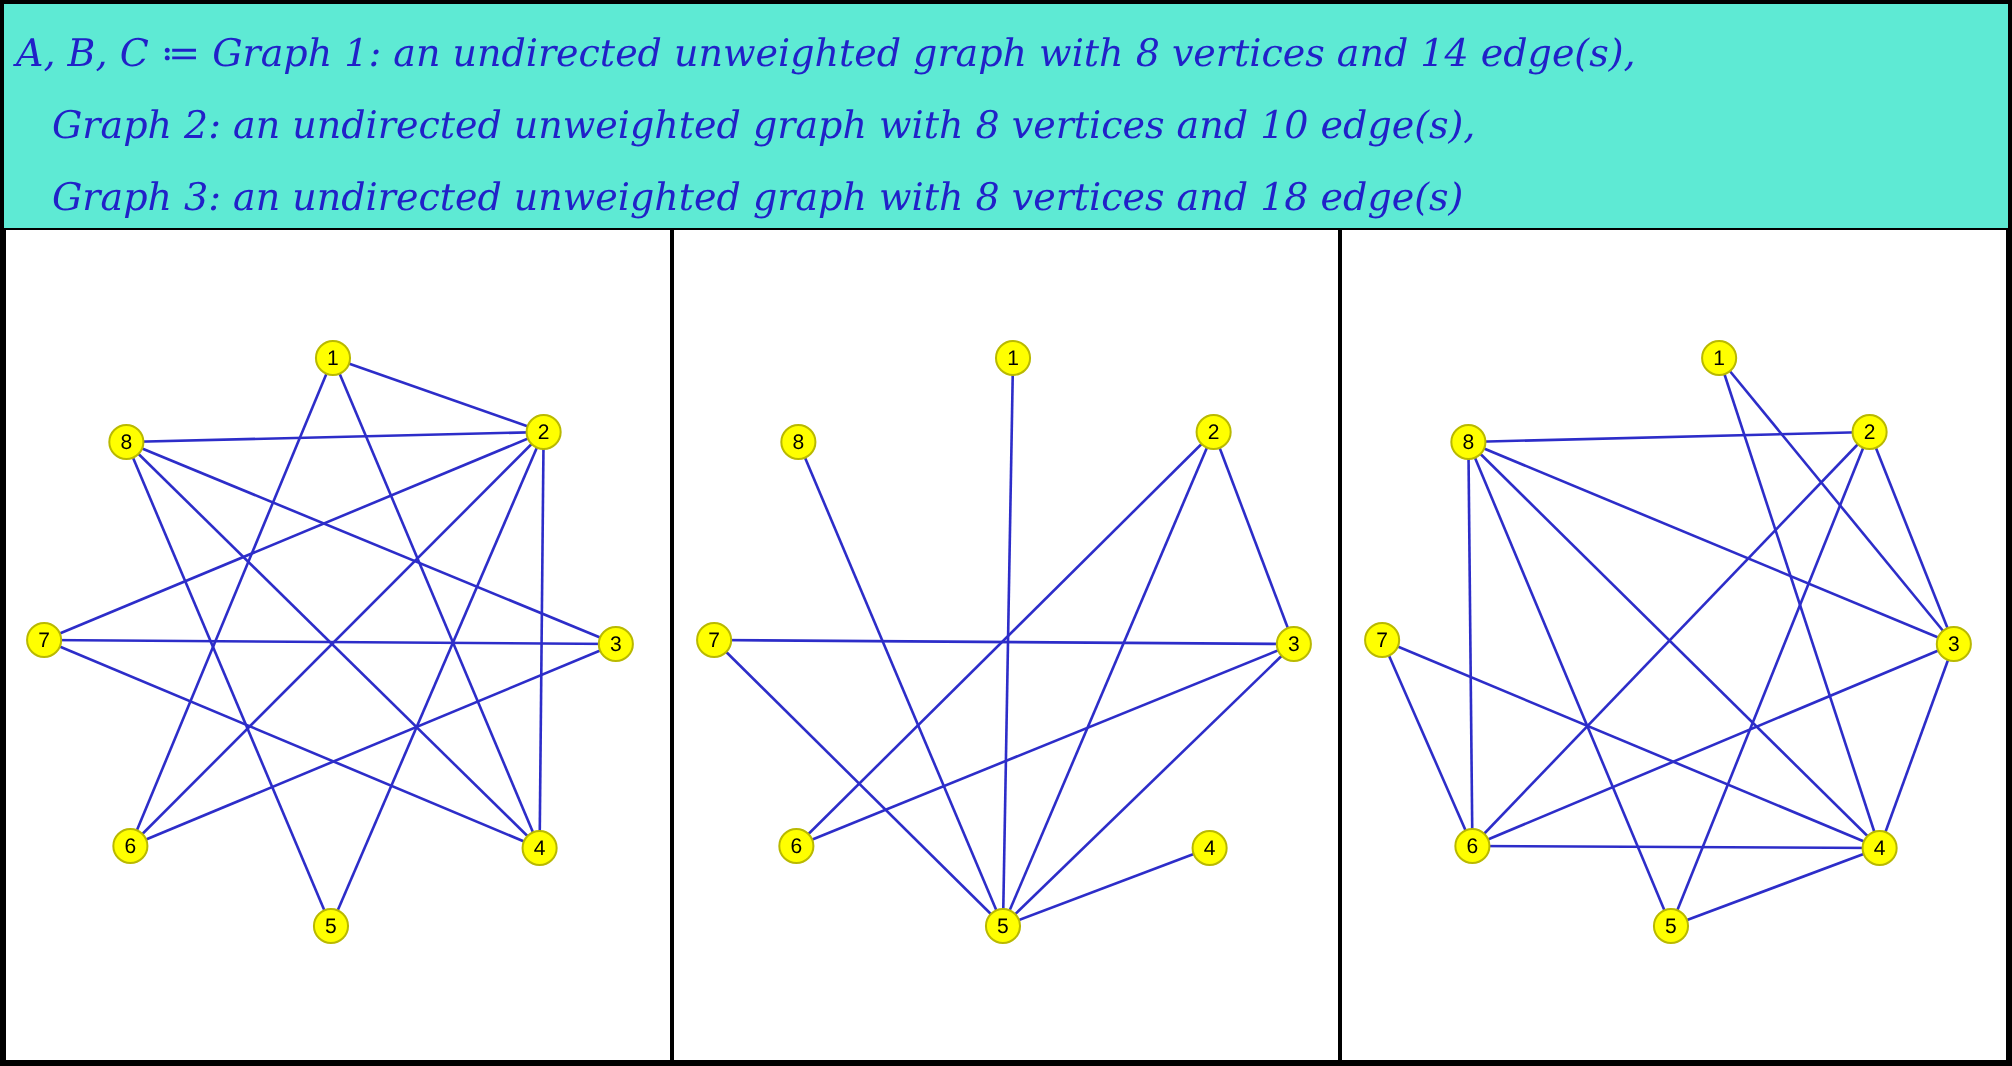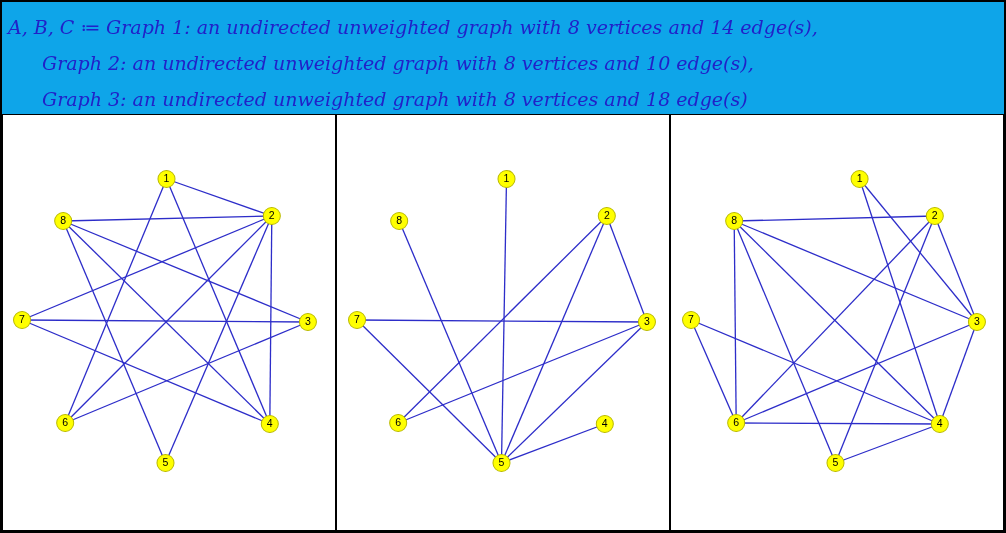--- a/index.html
+++ b/index.html
@@ -1,26 +1,26 @@
 <!DOCTYPE html>
 <html><head>
 <meta charset="utf-8">
 <style>
   html,body{margin:0;padding:0;background:#ffffff;}
   #frame{
     width:1006px;height:533px;box-sizing:border-box;
-    border:2px solid #000;background:#0ea5e9;position:relative;
+    border:2px solid #000;background:#5eead4;position:relative;
     font-family:"DejaVu Serif", serif;
   }
   #header{
     height:112px;box-sizing:border-box;padding-top:7px;
     font-style:italic;font-size:19px;line-height:36px;
     color:#2121c8;white-space:nowrap;overflow:hidden;
   }
-  .hline{padding-left:40px;}
+  .hline{padding-left:24px;}
   .hline.first{padding-left:6px;}
   #panels{
     display:flex;height:417px;box-sizing:border-box;
   }
   .panel{
     flex:1 1 0;border:1px solid #000;box-sizing:border-box;
     background:#fff;overflow:hidden;
   }
   .panel + .panel{border-left:1px solid #000;}
   .panel svg{display:block;width:100%;height:100%;}

